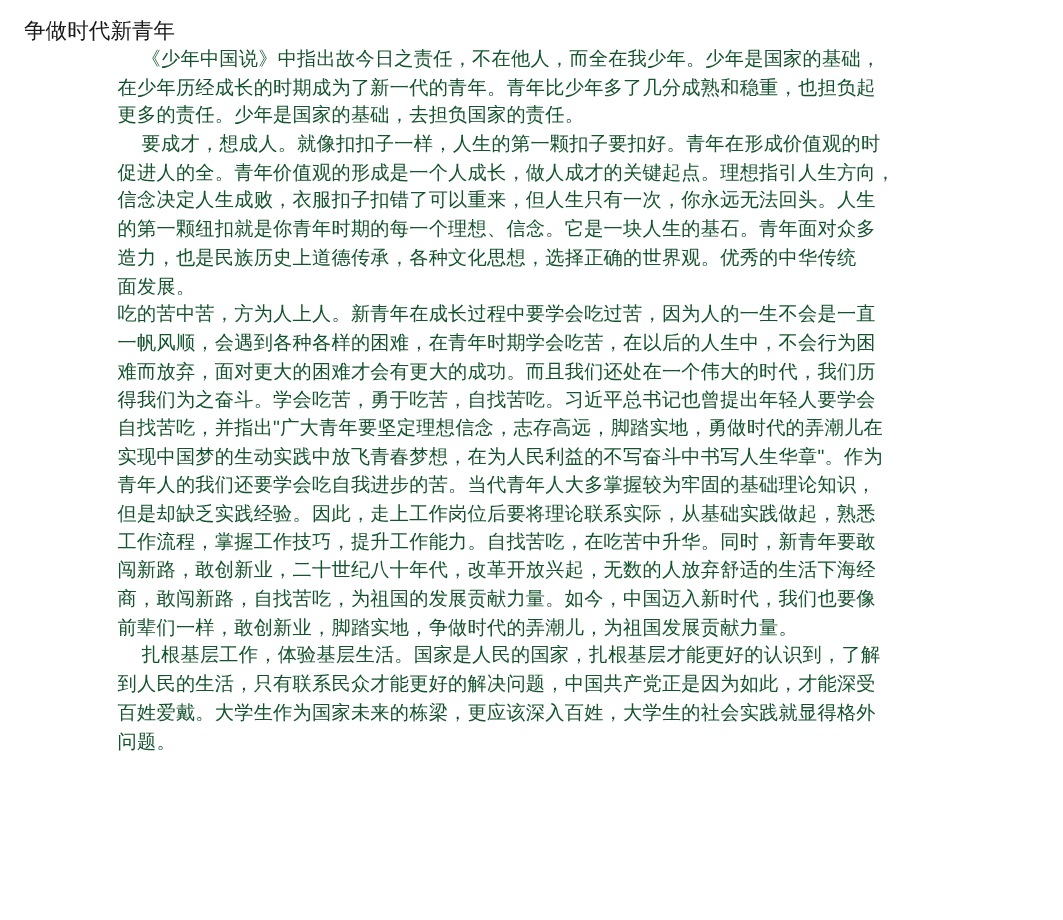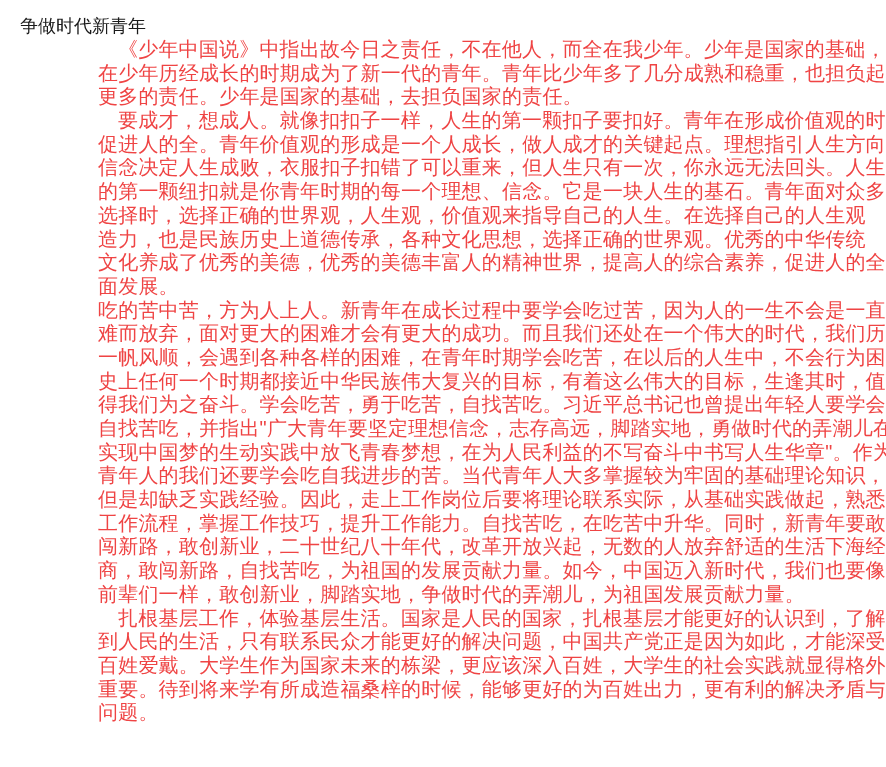--- a/index.html
+++ b/index.html
@@ -28,60 +28,56 @@
     font-size: 18px;
     line-height: 24px;
     white-space: nowrap;
     color: #1a1a1a;
   }
   .doc-body {
     margin-left: 98px;
     width: 694px;
   }
   .line {
-    font-size: 20px;
+    font-size: 16px;
     line-height: 23.7px;
     height: 23.7px;
     white-space: nowrap;
     letter-spacing: 0.2px;
-    color: #ef4444;
+    color: #14532d;
   }
   .line.indent {
     padding-left: 20px;
   }
 </style>
 </head>
 <body>
 
 <div class="page">
   <div class="doc-title">争做时代新青年</div>
   <div class="doc-body">
       <div class="line indent">《少年中国说》中指出故今日之责任，不在他人，而全在我少年。少年是国家的基础，</div>
       <div class="line">在少年历经成长的时期成为了新一代的青年。青年比少年多了几分成熟和稳重，也担负起</div>
       <div class="line">更多的责任。少年是国家的基础，去担负国家的责任。</div>
       <div class="line indent">要成才，想成人。就像扣扣子一样，人生的第一颗扣子要扣好。青年在形成价值观的时</div>
       <div class="line">促进人的全。青年价值观的形成是一个人成长，做人成才的关键起点。理想指引人生方向，</div>
       <div class="line">信念决定人生成败，衣服扣子扣错了可以重来，但人生只有一次，你永远无法回头。人生</div>
       <div class="line">的第一颗纽扣就是你青年时期的每一个理想、信念。它是一块人生的基石。青年面对众多</div>
-      <div class="line">选择时，选择正确的世界观，人生观，价值观来指导自己的人生。在选择自己的人生观</div>
       <div class="line">造力，也是民族历史上道德传承，各种文化思想，选择正确的世界观。优秀的中华传统</div>
-      <div class="line">文化养成了优秀的美德，优秀的美德丰富人的精神世界，提高人的综合素养，促进人的全</div>
       <div class="line">面发展。</div>
       <div class="line">吃的苦中苦，方为人上人。新青年在成长过程中要学会吃过苦，因为人的一生不会是一直</div>
+      <div class="line">一帆风顺，会遇到各种各样的困难，在青年时期学会吃苦，在以后的人生中，不会行为困</div>
       <div class="line">难而放弃，面对更大的困难才会有更大的成功。而且我们还处在一个伟大的时代，我们历</div>
-      <div class="line">一帆风顺，会遇到各种各样的困难，在青年时期学会吃苦，在以后的人生中，不会行为困</div>
-      <div class="line">史上任何一个时期都接近中华民族伟大复兴的目标，有着这么伟大的目标，生逢其时，值</div>
       <div class="line">得我们为之奋斗。学会吃苦，勇于吃苦，自找苦吃。习近平总书记也曾提出年轻人要学会</div>
       <div class="line">自找苦吃，并指出"广大青年要坚定理想信念，志存高远，脚踏实地，勇做时代的弄潮儿在</div>
       <div class="line">实现中国梦的生动实践中放飞青春梦想，在为人民利益的不写奋斗中书写人生华章"。作为</div>
       <div class="line">青年人的我们还要学会吃自我进步的苦。当代青年人大多掌握较为牢固的基础理论知识，</div>
       <div class="line">但是却缺乏实践经验。因此，走上工作岗位后要将理论联系实际，从基础实践做起，熟悉</div>
       <div class="line">工作流程，掌握工作技巧，提升工作能力。自找苦吃，在吃苦中升华。同时，新青年要敢</div>
       <div class="line">闯新路，敢创新业，二十世纪八十年代，改革开放兴起，无数的人放弃舒适的生活下海经</div>
       <div class="line">商，敢闯新路，自找苦吃，为祖国的发展贡献力量。如今，中国迈入新时代，我们也要像</div>
       <div class="line">前辈们一样，敢创新业，脚踏实地，争做时代的弄潮儿，为祖国发展贡献力量。</div>
       <div class="line indent">扎根基层工作，体验基层生活。国家是人民的国家，扎根基层才能更好的认识到，了解</div>
       <div class="line">到人民的生活，只有联系民众才能更好的解决问题，中国共产党正是因为如此，才能深受</div>
       <div class="line">百姓爱戴。大学生作为国家未来的栋梁，更应该深入百姓，大学生的社会实践就显得格外</div>
-      <div class="line">重要。待到将来学有所成造福桑梓的时候，能够更好的为百姓出力，更有利的解决矛盾与</div>
       <div class="line">问题。</div>
     </div>
 </div>
 
 </body></html>

